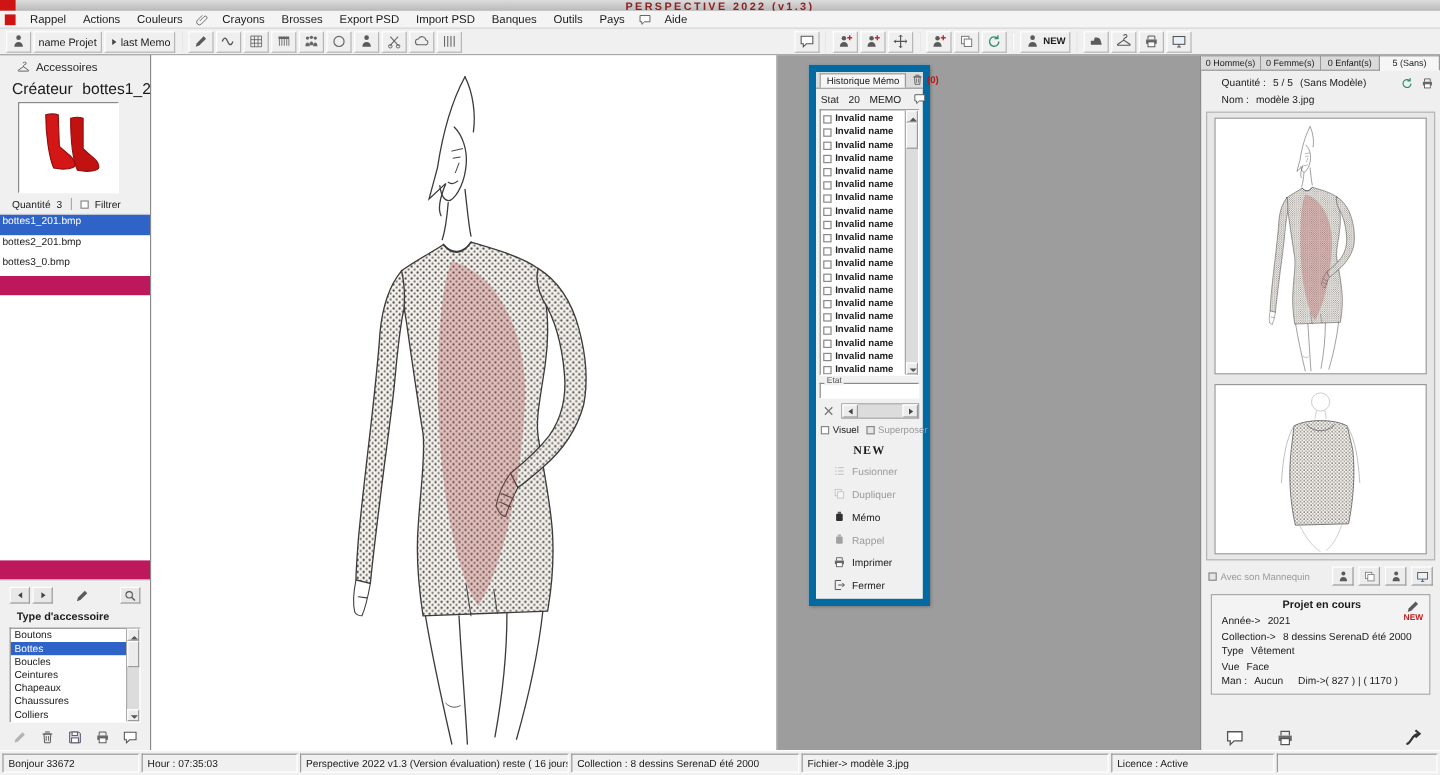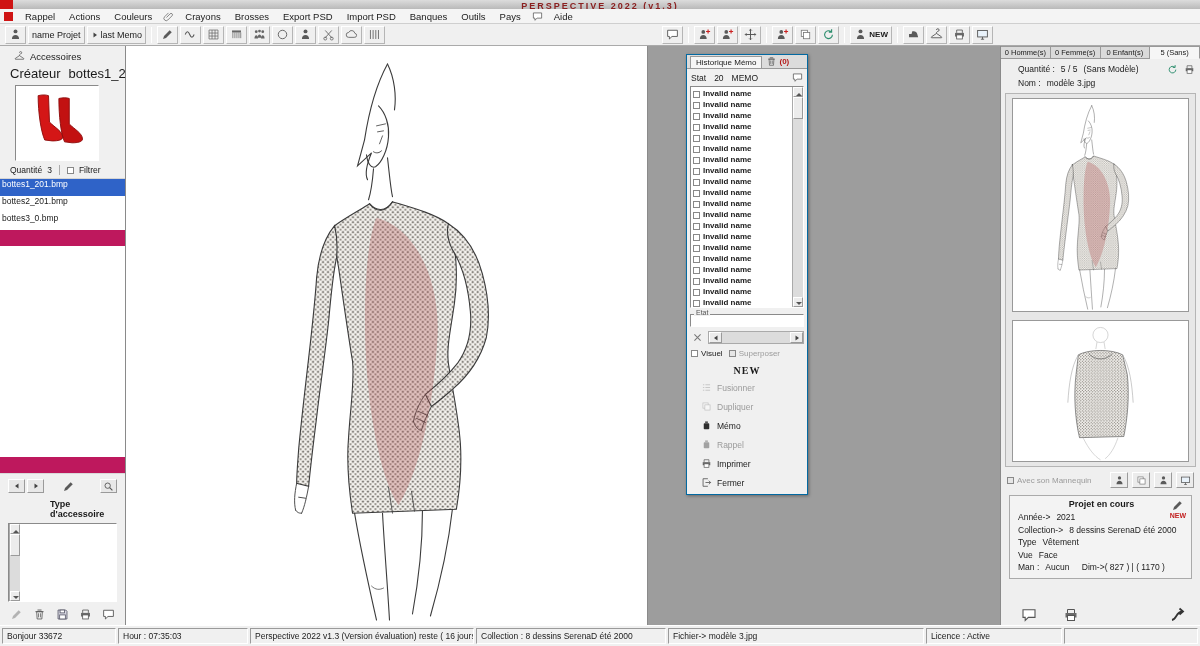--- a/index.html
+++ b/index.html
@@ -50,21 +50,21 @@
   .bootsbox svg { width:66px; height:66px; }
   .lp-qty { display:flex; align-items:center; gap:5px; padding:1px 6px 3px 10px; font-size:8.5px; }
   .lp-qty .divider { width:1px; height:10px; background:#aaa; margin:0 2px; }
   .filelist { background:#fff; border-top:1px solid #d5d5d5; }
   .file-item { height:17px; line-height:11px; font-size:8.5px; padding-left:2px; white-space:nowrap; }
   .file-item.sel { background:#2f63c8; color:#fff; }
   .lp-mid { flex:1; background:#fff; }
   .lp-controls { background:#f0f0f0; border-top:1px solid #d9d9d9; padding:3px 0 2px 0; }
   .lp-nav { display:flex; align-items:center; gap:2px; padding:2px 8px; }
   .navbtn { width:17px; height:14px; display:flex; align-items:center; justify-content:center; background:#e8e8e8; border:1px solid; border-color:#fff #9a9a9a #9a9a9a #fff; }
-  .lp-type-title { font-weight:bold; font-size:9px; padding:4px 0 3px 14px;margin-left:36px; }
+  .lp-type-title { font-weight:bold; font-size:9px; padding:4px 0 3px 14px; }
   .typelist { margin:1px 8px 3px 8px; height:79px; background:#fff; border:1px solid; border-color:#8a8a8a #fff #fff #8a8a8a; display:flex; }
   .typelist .items { flex:1; overflow:hidden; }
   .type-item { height:11px; line-height:11px; font-size:8.5px; padding-left:3px; white-space:nowrap; }
   .type-item.sel { background:#2f63c8; color:#fff; }
   .lp-icons { display:flex; align-items:center; justify-content:space-between; padding:3px 10px 2px 10px; }
 
   
   .vscroll { width:11px; background:#dcdcdc; display:flex; flex-direction:column; border-left:1px solid #aaa; }
   .varrow { height:10px; background:#ececec; border:1px solid; border-color:#fff #9a9a9a #9a9a9a #fff; position:relative; }
   .varrow.up::after, .varrow.down::after { content:""; position:absolute; left:2px; border:3px solid transparent; }
@@ -72,21 +72,21 @@
   .varrow.down::after { top:4px; border-top-color:#555; }
   .vthumb { height:22px; background:#ececec; border:1px solid; border-color:#fff #9a9a9a #9a9a9a #fff; }
   .vfill { flex:1; }
 
   
   .center { flex:1; background:#9d9d9d; position:relative; }
   .canvas { position:absolute; left:0; top:0; width:522px; height:100%; background:#fff; border-right:1px solid #8a8a8a; }
   .canvas svg { width:100%; height:100%; }
 
   
-  .memo { position:absolute; left:560px; top:8px; width:122px; background:#f0f0f0; border:1px solid #0369a1; box-shadow:1px 1px 3px rgba(0,0,0,.35); z-index:5; padding-bottom:4px; }
+  .memo { position:absolute; left:548px; top:8px; width:101px; background:#f0f0f0; border:6px solid #0369a1; box-shadow:1px 1px 3px rgba(0,0,0,.35); z-index:5; padding-bottom:4px; }
   .memo-tabs { display:flex; align-items:flex-end; height:14px; background:#dcdcdc; border-bottom:1px solid #999; }
   .memo-tab { background:#f6f6f6; border:1px solid #999; border-bottom:none; font-size:8px; padding:1px 5px; margin-left:3px; white-space:nowrap; }
   .memo-trash { display:flex; align-items:center; gap:2px; margin-left:4px; padding-bottom:1px; }
   .redtxt { color:#b51818; font-size:8px; font-weight:bold; }
   .memo-stat { display:flex; align-items:center; gap:5px; padding:3px 4px; font-size:8.5px; }
   .statval { padding:0 3px; }
   .memo-listwrap { display:flex; margin:0 3px; height:222px; border:1px solid; border-color:#8a8a8a #fff #fff #8a8a8a; background:#fff; }
   .memo-list { flex:1; overflow:hidden; }
   .memo-row { display:flex; align-items:flex-end; gap:3px; height:11px; padding-left:2px;font-weight:bold; }
   .memo-name { font-size:8px; white-space:nowrap; }
@@ -540,20 +540,36 @@
           </svg>
         <span style="flex:1"></span>
         <span class="navbtn">
             <svg class="ic ic-s">
               <use href="#i-search"></use>
             </svg>
           </span>
       </div>
       <div class="lp-type-title">Type d'accessoire</div>
       <div class="typelist">
+        <div class="items">
+
+            <div class="type-item"><span>Boutons</span></div>
+
+            <div class="type-item sel"><span>Bottes</span></div>
+
+            <div class="type-item"><span>Boucles</span></div>
+
+            <div class="type-item"><span>Ceintures</span></div>
+
+            <div class="type-item"><span>Chapeaux</span></div>
+
+            <div class="type-item"><span>Chaussures</span></div>
+
+            <div class="type-item"><span>Colliers</span></div>
+          </div>
         <div class="vscroll">
           <div class="varrow up"></div>
           <div class="vthumb"></div>
           <div class="vfill"></div>
           <div class="varrow down"></div>
         </div>
       </div>
       <div class="lp-icons">
         <span class="dis">
             <svg class="ic">

